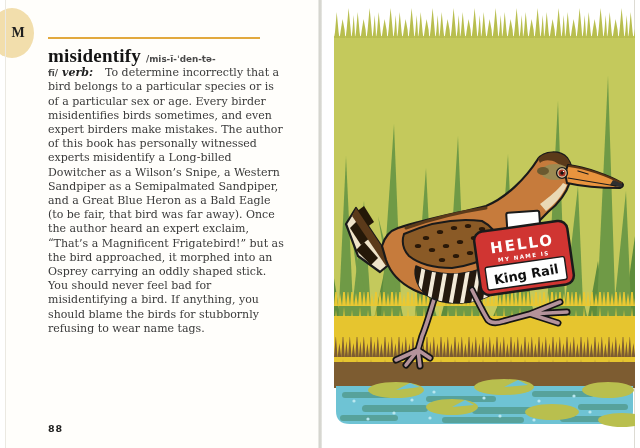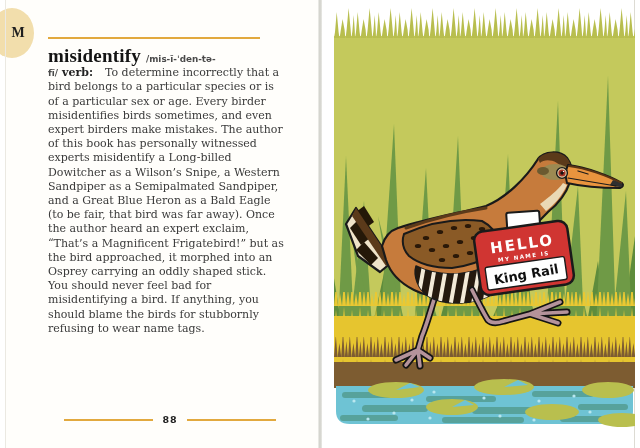--- a/index.html
+++ b/index.html
@@ -28,24 +28,24 @@
   .rule-top{position:absolute;left:42px;top:37px;width:212px;height:2px;background:#e2a93e;}
   .entry{
     position:absolute;left:42px;top:49px;width:236px;
     font-size:11px;line-height:14.2px;color:#3a3a3a;margin:0;
   }
   .headword{
     font-family:"Liberation Serif",serif;font-weight:bold;font-size:19px;
     color:#141414;margin-right:5px;letter-spacing:.2px;
   }
   .pron{font-family:"DejaVu Sans",sans-serif;font-size:8.8px;color:#4a4a4a;margin-right:4px;font-weight:bold;}
-  .pos{font-weight:bold;color:#222;margin-right:12px;}
+  .pos{font-weight:bold;font-style:italic;color:#222;margin-right:12px;}
   .footer{
-    position:absolute;left:58px;top:414px;width:212px;
-    display:flex;align-items:center;gap:9px;
+    position:absolute;left:42px;top:414px;width:212px;
+    display:flex;align-items:flex-start;gap:9px;flex-direction:column;
   }
   .fline{flex:1;height:2px;background:#e2a93e;}
   .pageno{
     font-family:"DejaVu Sans",sans-serif;font-weight:bold;font-size:9.5px;
     letter-spacing:1px;color:#202020;
   }
 
   
   .page-right{position:absolute;left:322px;top:0;width:312px;height:448px;background:#ffffff;}
   .illo{position:absolute;left:12px;top:6px;width:301px;height:421px;display:block;}

